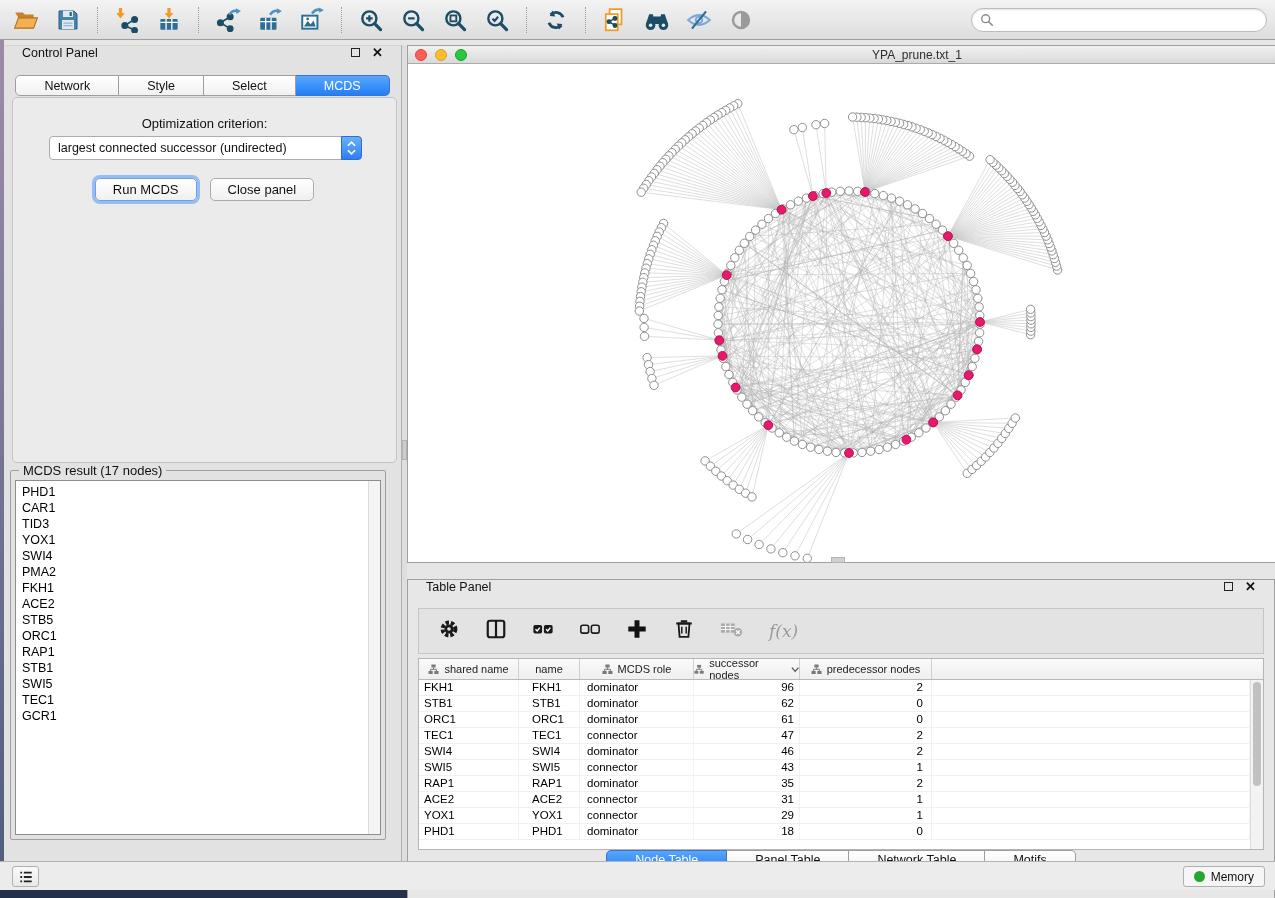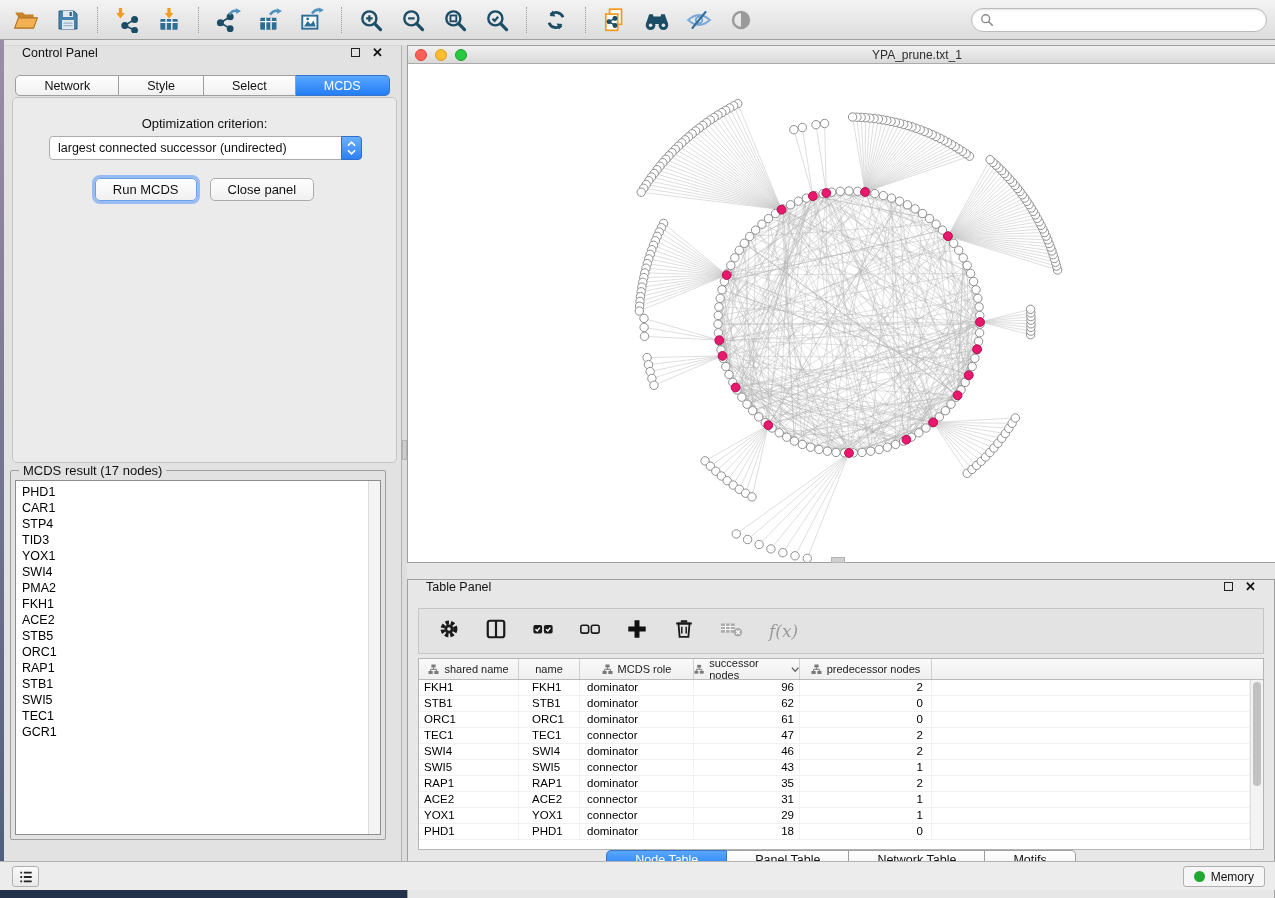--- a/index.html
+++ b/index.html
@@ -302,21 +302,20 @@
         <div class="push-btn focused">Run MCDS</div>
         <div class="push-btn">Close panel</div>
       </div>
     </div>
     <div class="result-group">
       <span class="group-legend">MCDS result (17 nodes)</span>
       <div class="listbox" id="mcds-list">
         <div class="scroll-track"></div>
       <div class="list-item">PHD1</div>
           <div class="list-item">CAR1</div>
-          <div class="list-item">STP4</div>
           <div class="list-item">TID3</div>
           <div class="list-item">YOX1</div>
           <div class="list-item">SWI4</div>
           <div class="list-item">PMA2</div>
           <div class="list-item">FKH1</div>
           <div class="list-item">ACE2</div>
           <div class="list-item">STB5</div>
           <div class="list-item">ORC1</div>
           <div class="list-item">RAP1</div>
           <div class="list-item">STB1</div>

